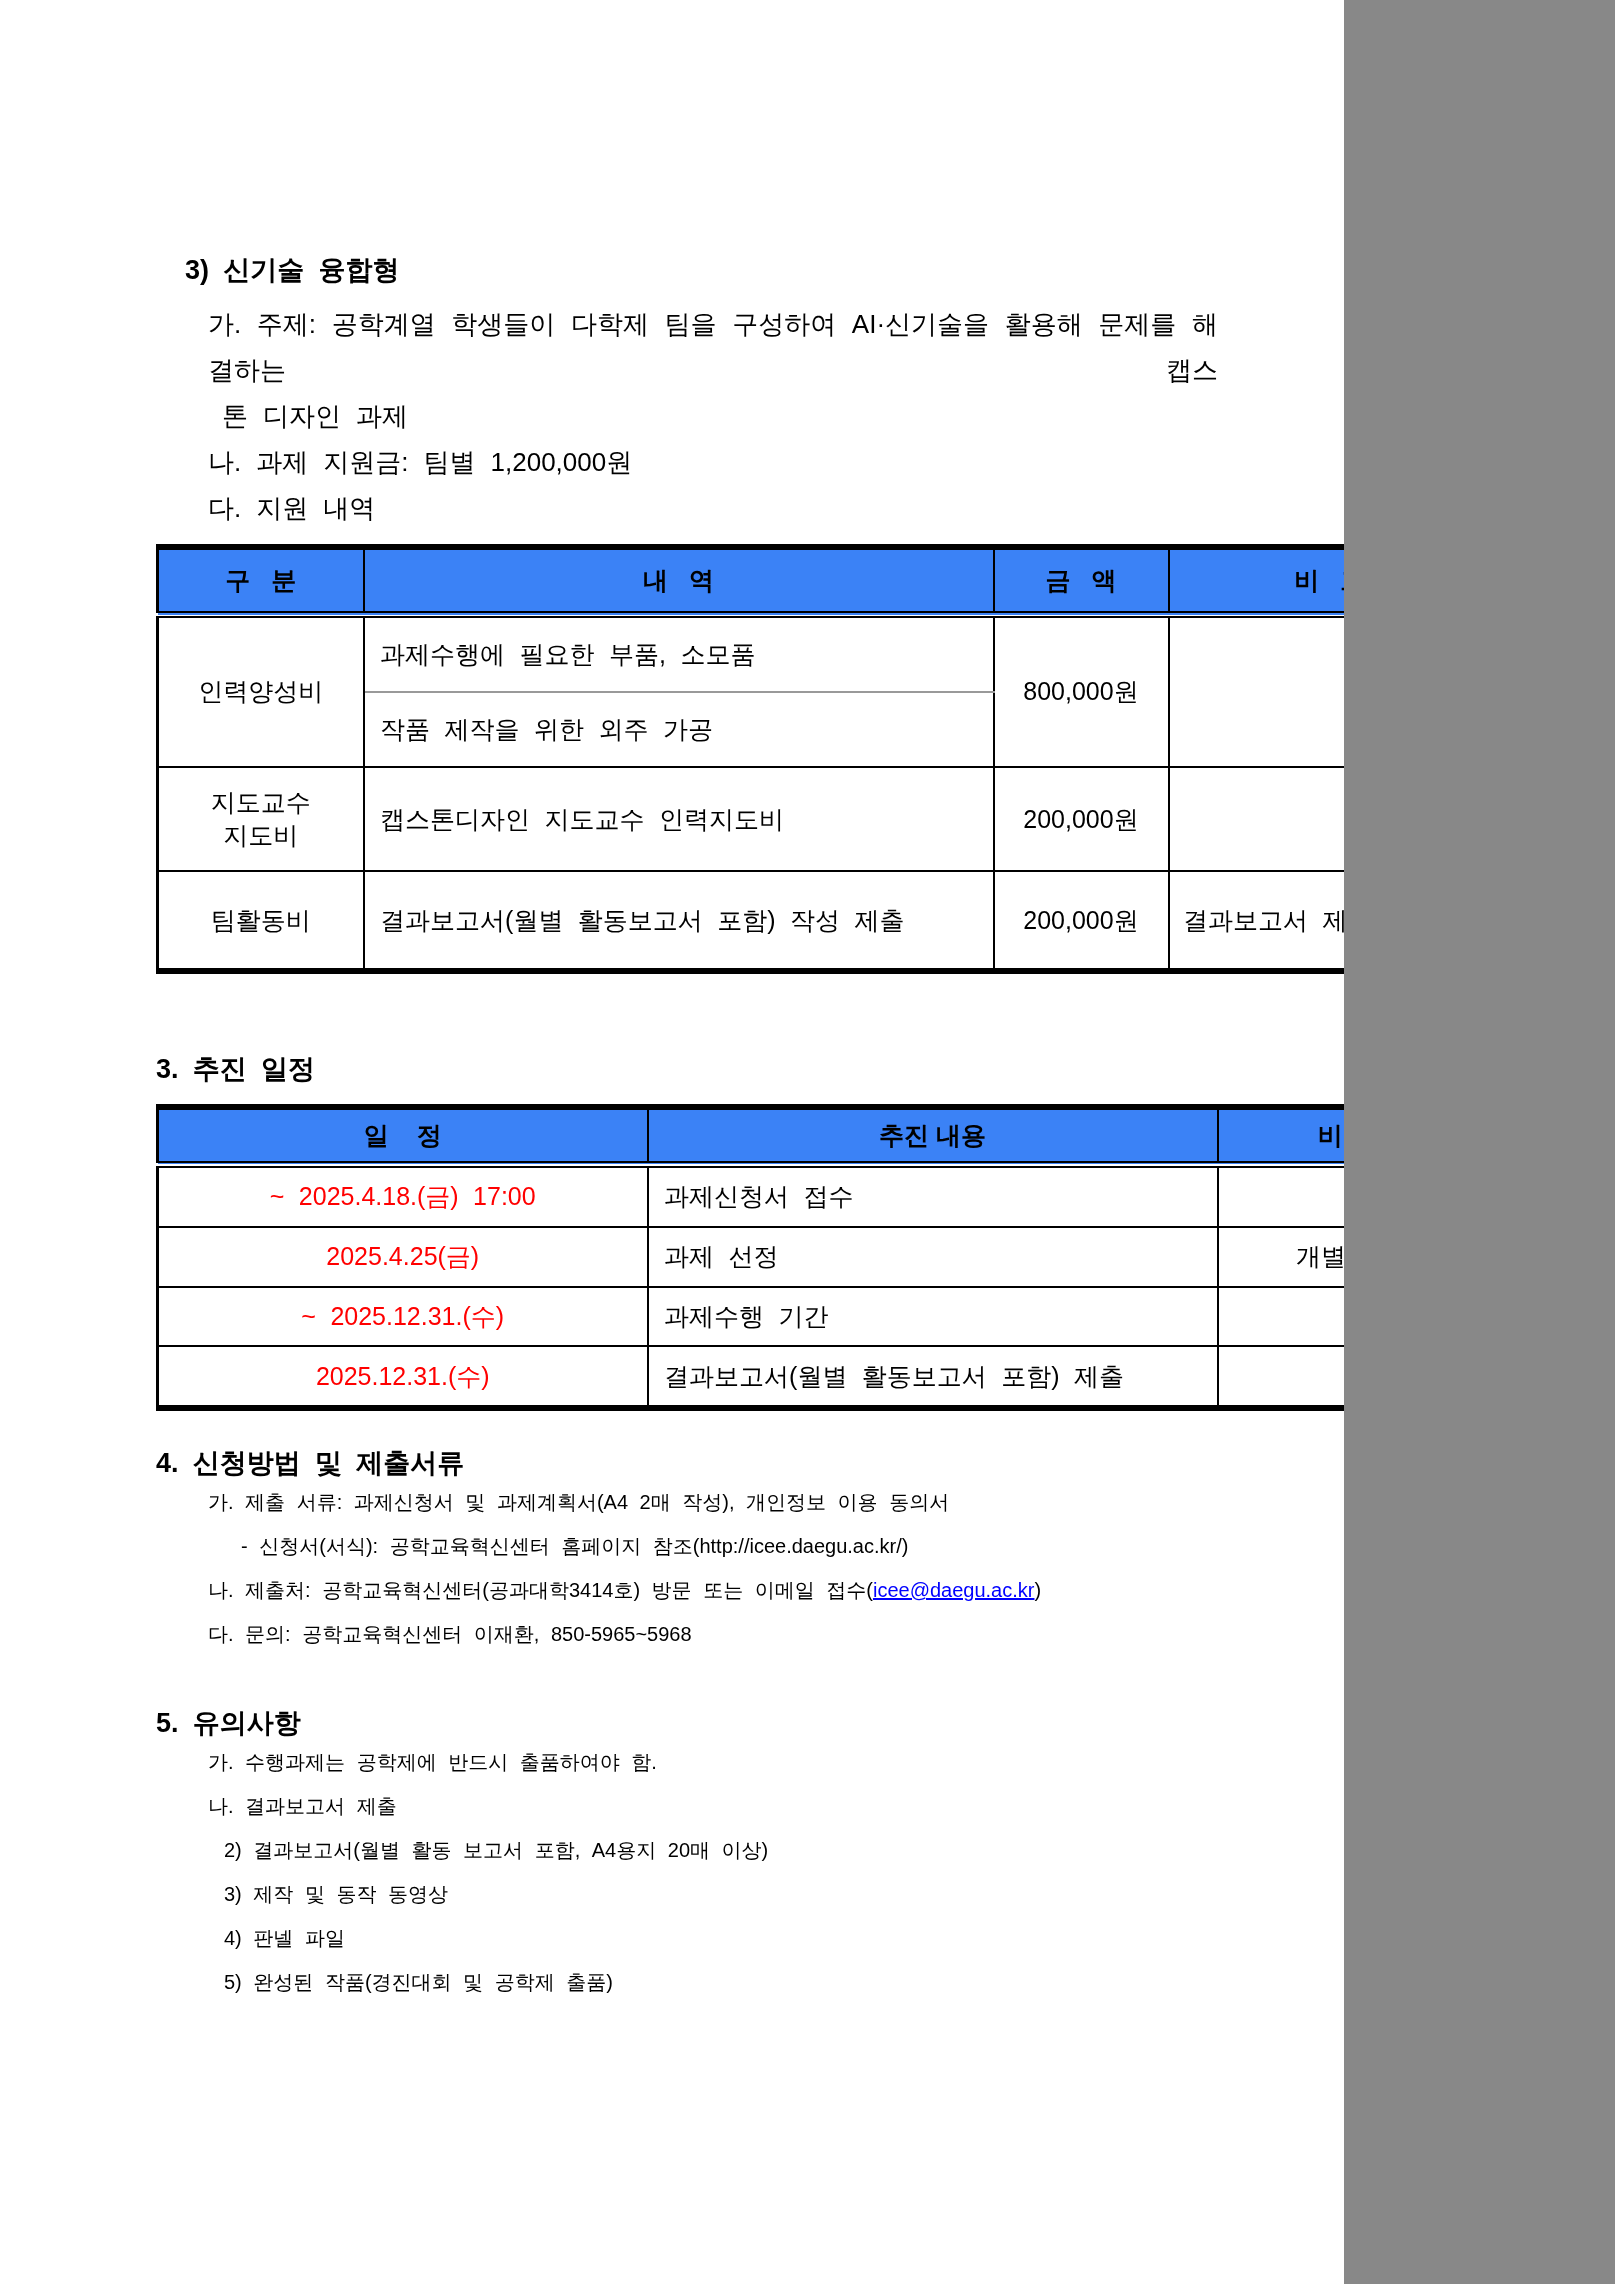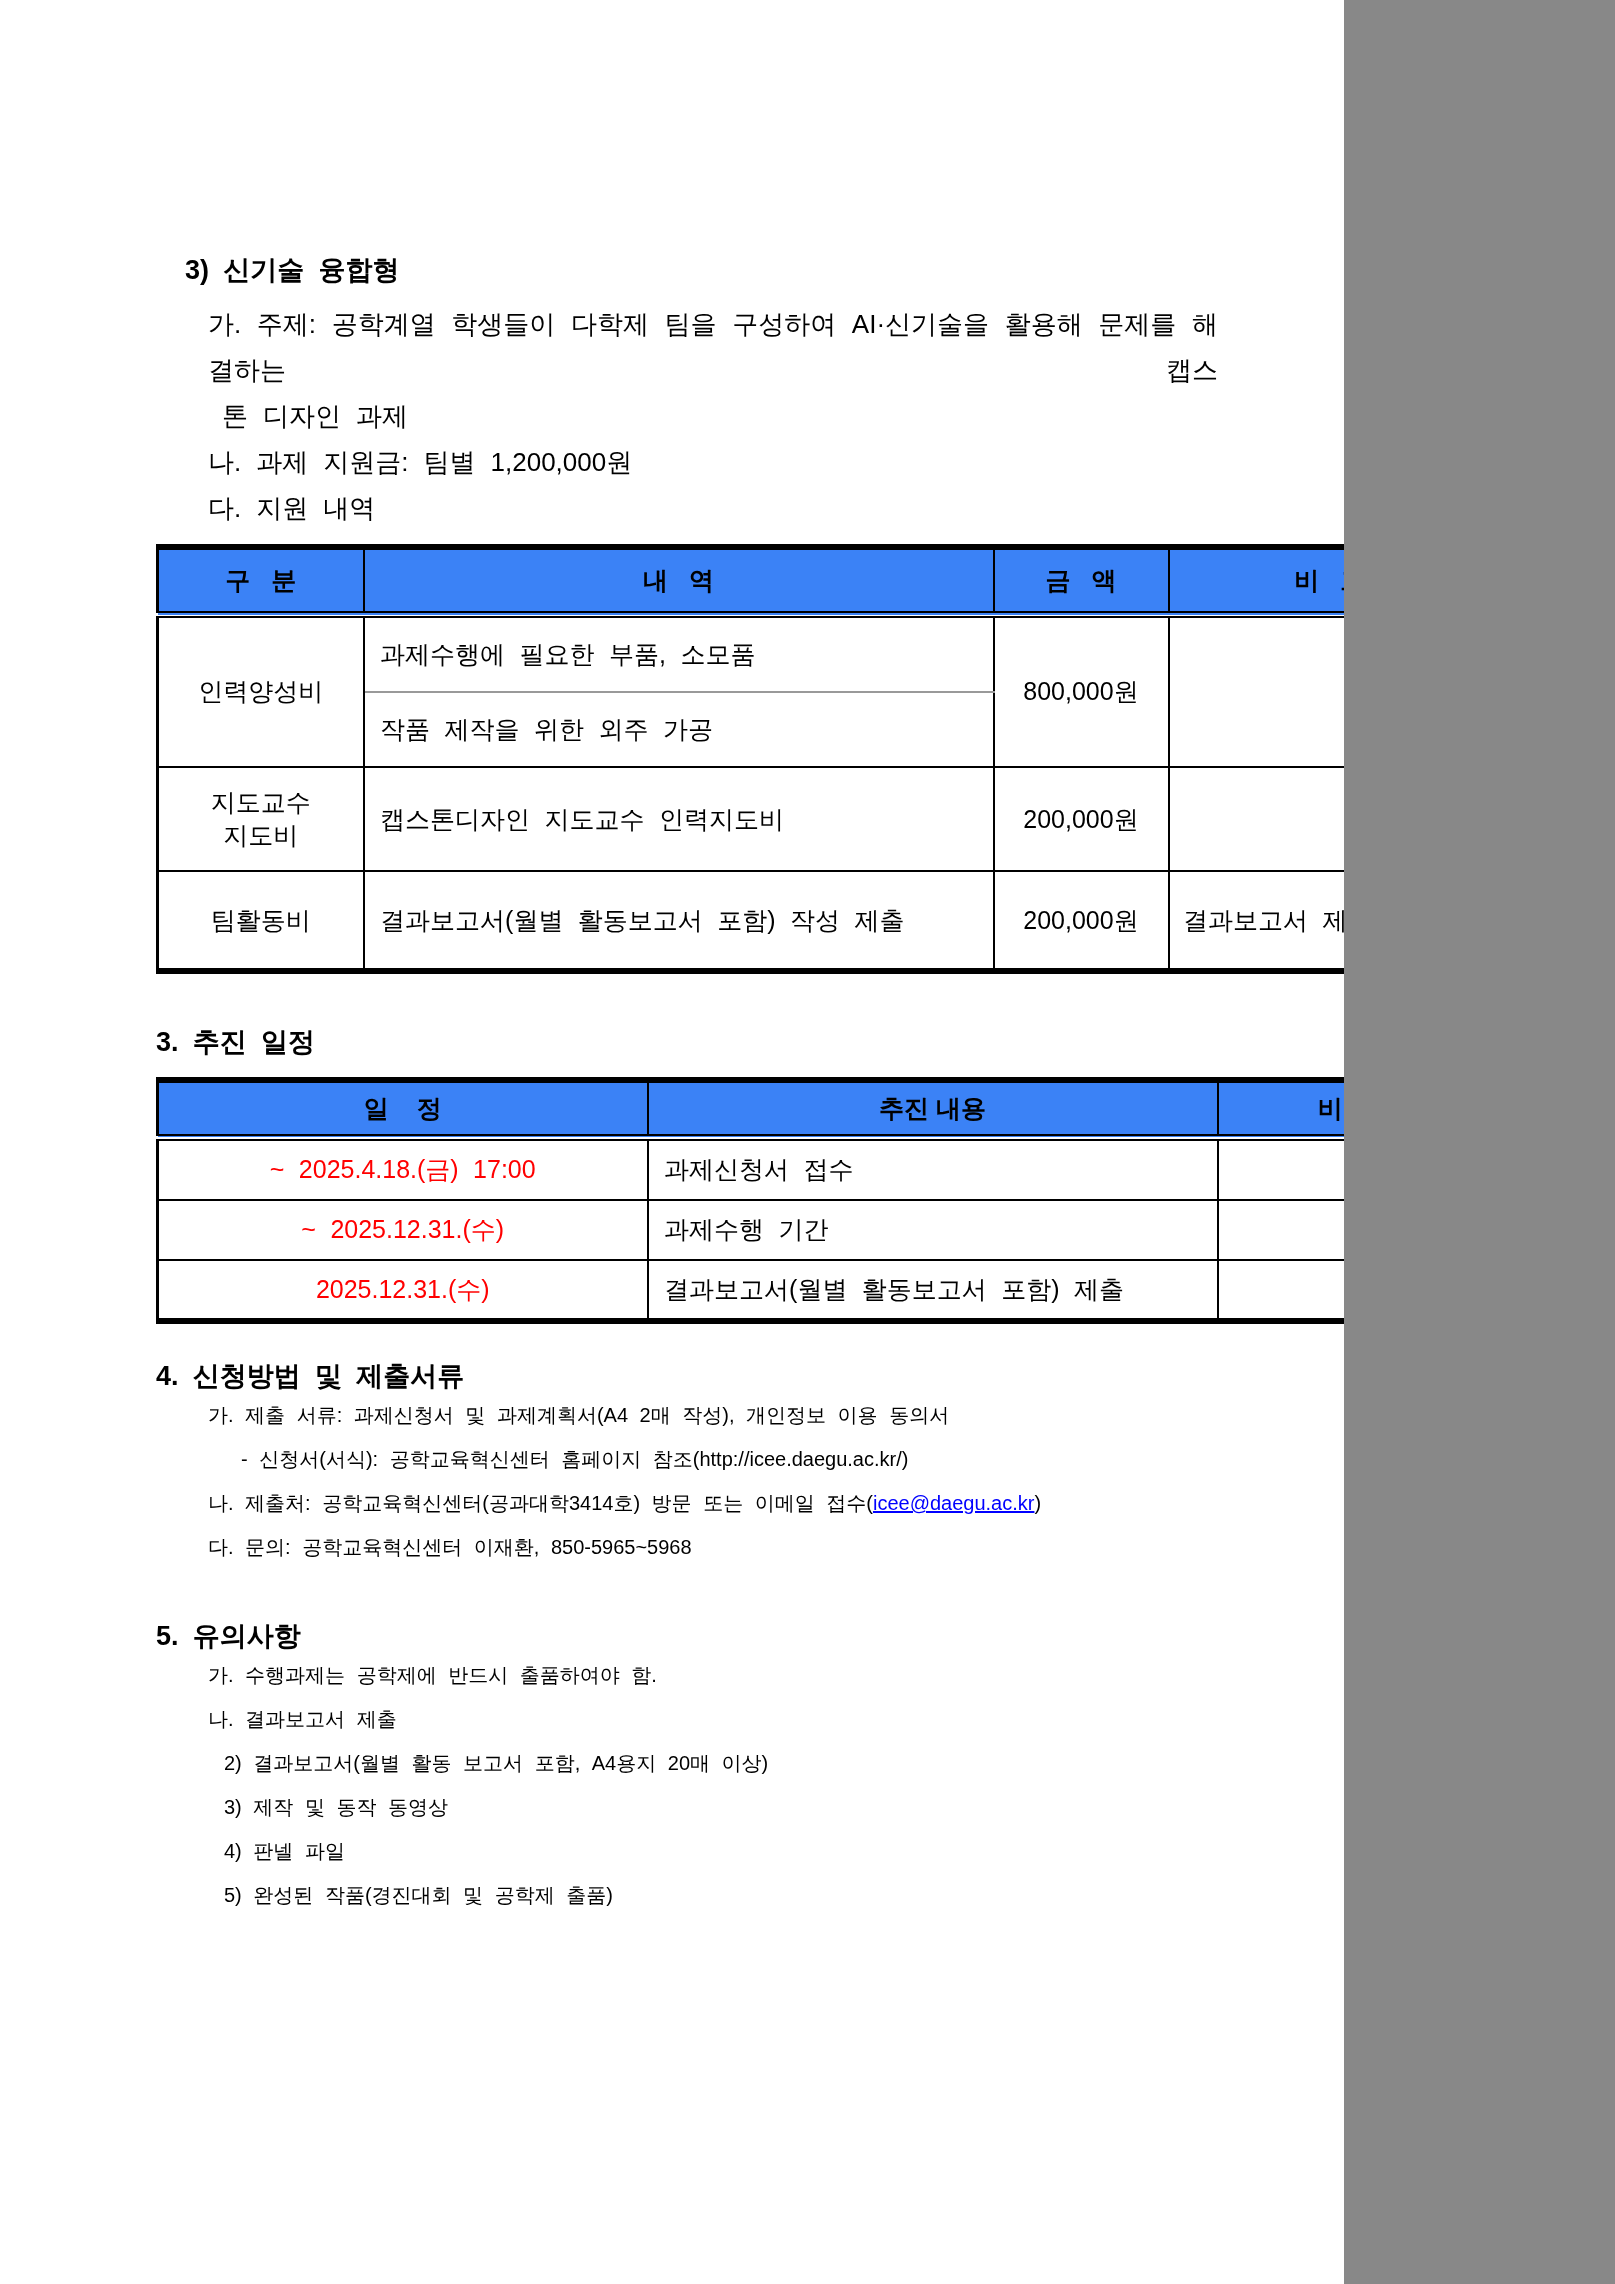--- a/index.html
+++ b/index.html
@@ -64,21 +64,21 @@
   .row-h145 td { height:95px; }
   .row-h135 td { height:88px; }
 
   .tbl-schedule { margin-top:18px; }
   .tbl-schedule th { height:43px; }
   .tbl-schedule td { height:50px; }
 
   .red  { color:#FF0000; }
   .link { color:#0000FF; text-decoration:underline; cursor:pointer; }
 
-  .mt200 { margin-top:52px; }
+  .mt200 { margin-top:79px; }
   .mt78  { margin-top:51px; }
   .mt55  { margin-top:36px; }
   .mt22  { margin-bottom:14.3px; }
 </style>
 </head>
 <body>
 
 <div class="page">
   <div class="content">
 
@@ -140,20 +140,25 @@
           <th>일    정</th>
           <th>추진 내용</th>
           <th>비   고</th>
         </tr>
         <tr>
           <td class="c-center red">~ 2025.4.18.(금) 17:00</td>
           <td class="c-left">과제신청서 접수</td>
           <td class="c-center"></td>
         </tr>
         <tr>
+          <td class="c-center red">2025.4.25(금)</td>
+          <td class="c-left">과제 선정</td>
+          <td class="c-center">개별 연락</td>
+        </tr>
+        <tr>
           <td class="c-center red">~ 2025.12.31.(수)</td>
           <td class="c-left">과제수행 기간</td>
           <td class="c-center"></td>
         </tr>
         <tr>
           <td class="c-center red">2025.12.31.(수)</td>
           <td class="c-left">결과보고서(월별 활동보고서 포함) 제출</td>
           <td class="c-center"></td>
         </tr>
       </tbody>

